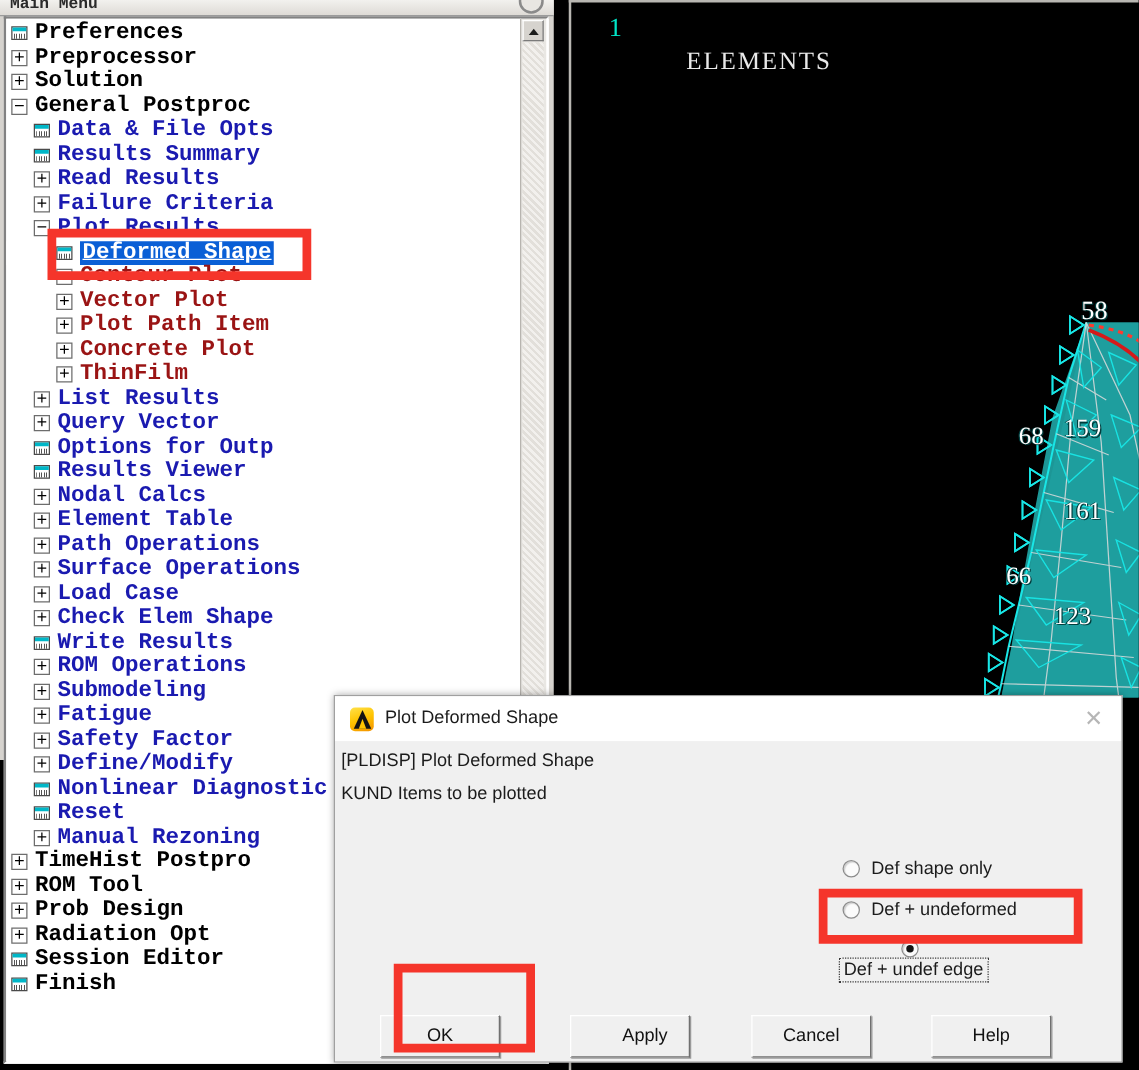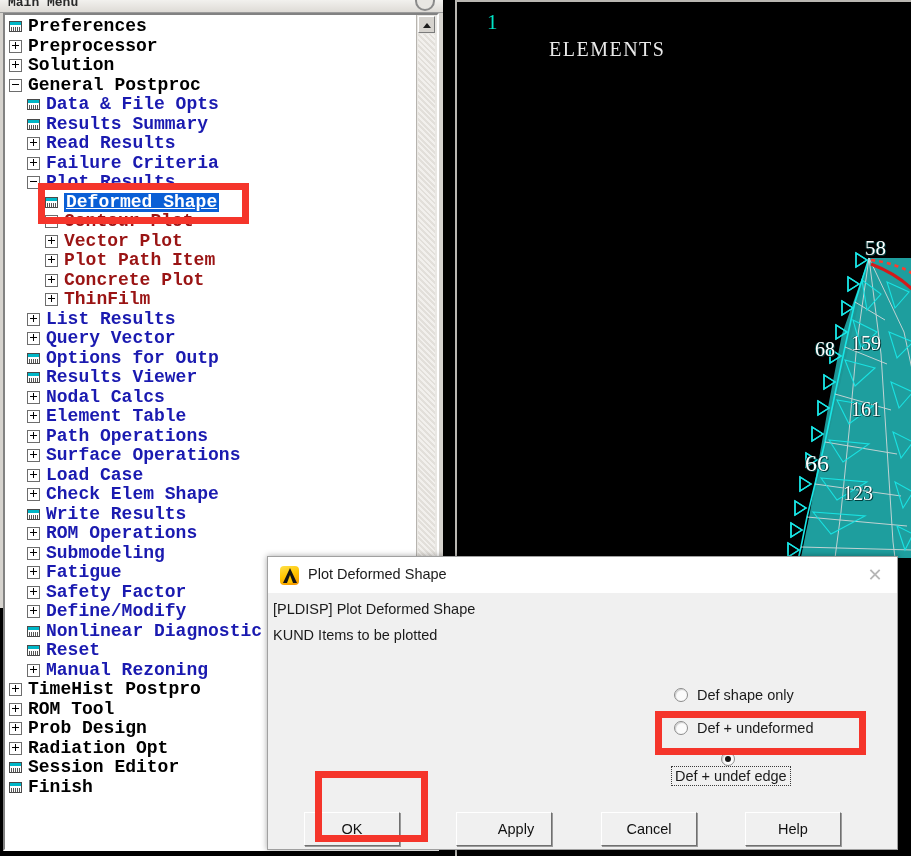--- a/index.html
+++ b/index.html
@@ -489,21 +489,21 @@
     </g>
 
     <path d="M414,262 Q440,272 456,288" fill="none" stroke="#d41a1a" stroke-width="3"></path>
     <path d="M414,258 Q442,262 456,272" fill="none" stroke="#ff3b2e" stroke-width="2.6" stroke-dasharray="4 4"></path>
   </svg>
 
   <div class="nodelbl" style="left:408px;top:234px;">58</div>
   <div class="nodelbl" style="left:394px;top:330px;font-size:20px;">159</div>
   <div class="nodelbl" style="left:358px;top:336px;font-size:20px;">68</div>
   <div class="nodelbl" style="left:394px;top:396px;font-size:20px;">161</div>
-  <div class="nodelbl" style="left:348px;top:448px;font-size:24px;">66</div>
+  <div class="nodelbl" style="left:348px;top:448px;font-size:20px;">66</div>
   <div class="nodelbl" style="left:386px;top:480px;font-size:20px;">123</div>
 </div>
 
 <div id="dialog">
 
   <div id="dlg-titlebar">
     <span id="dlg-logo">
       <span class="lam"></span>
         <span class="notch"></span>
     </span>

